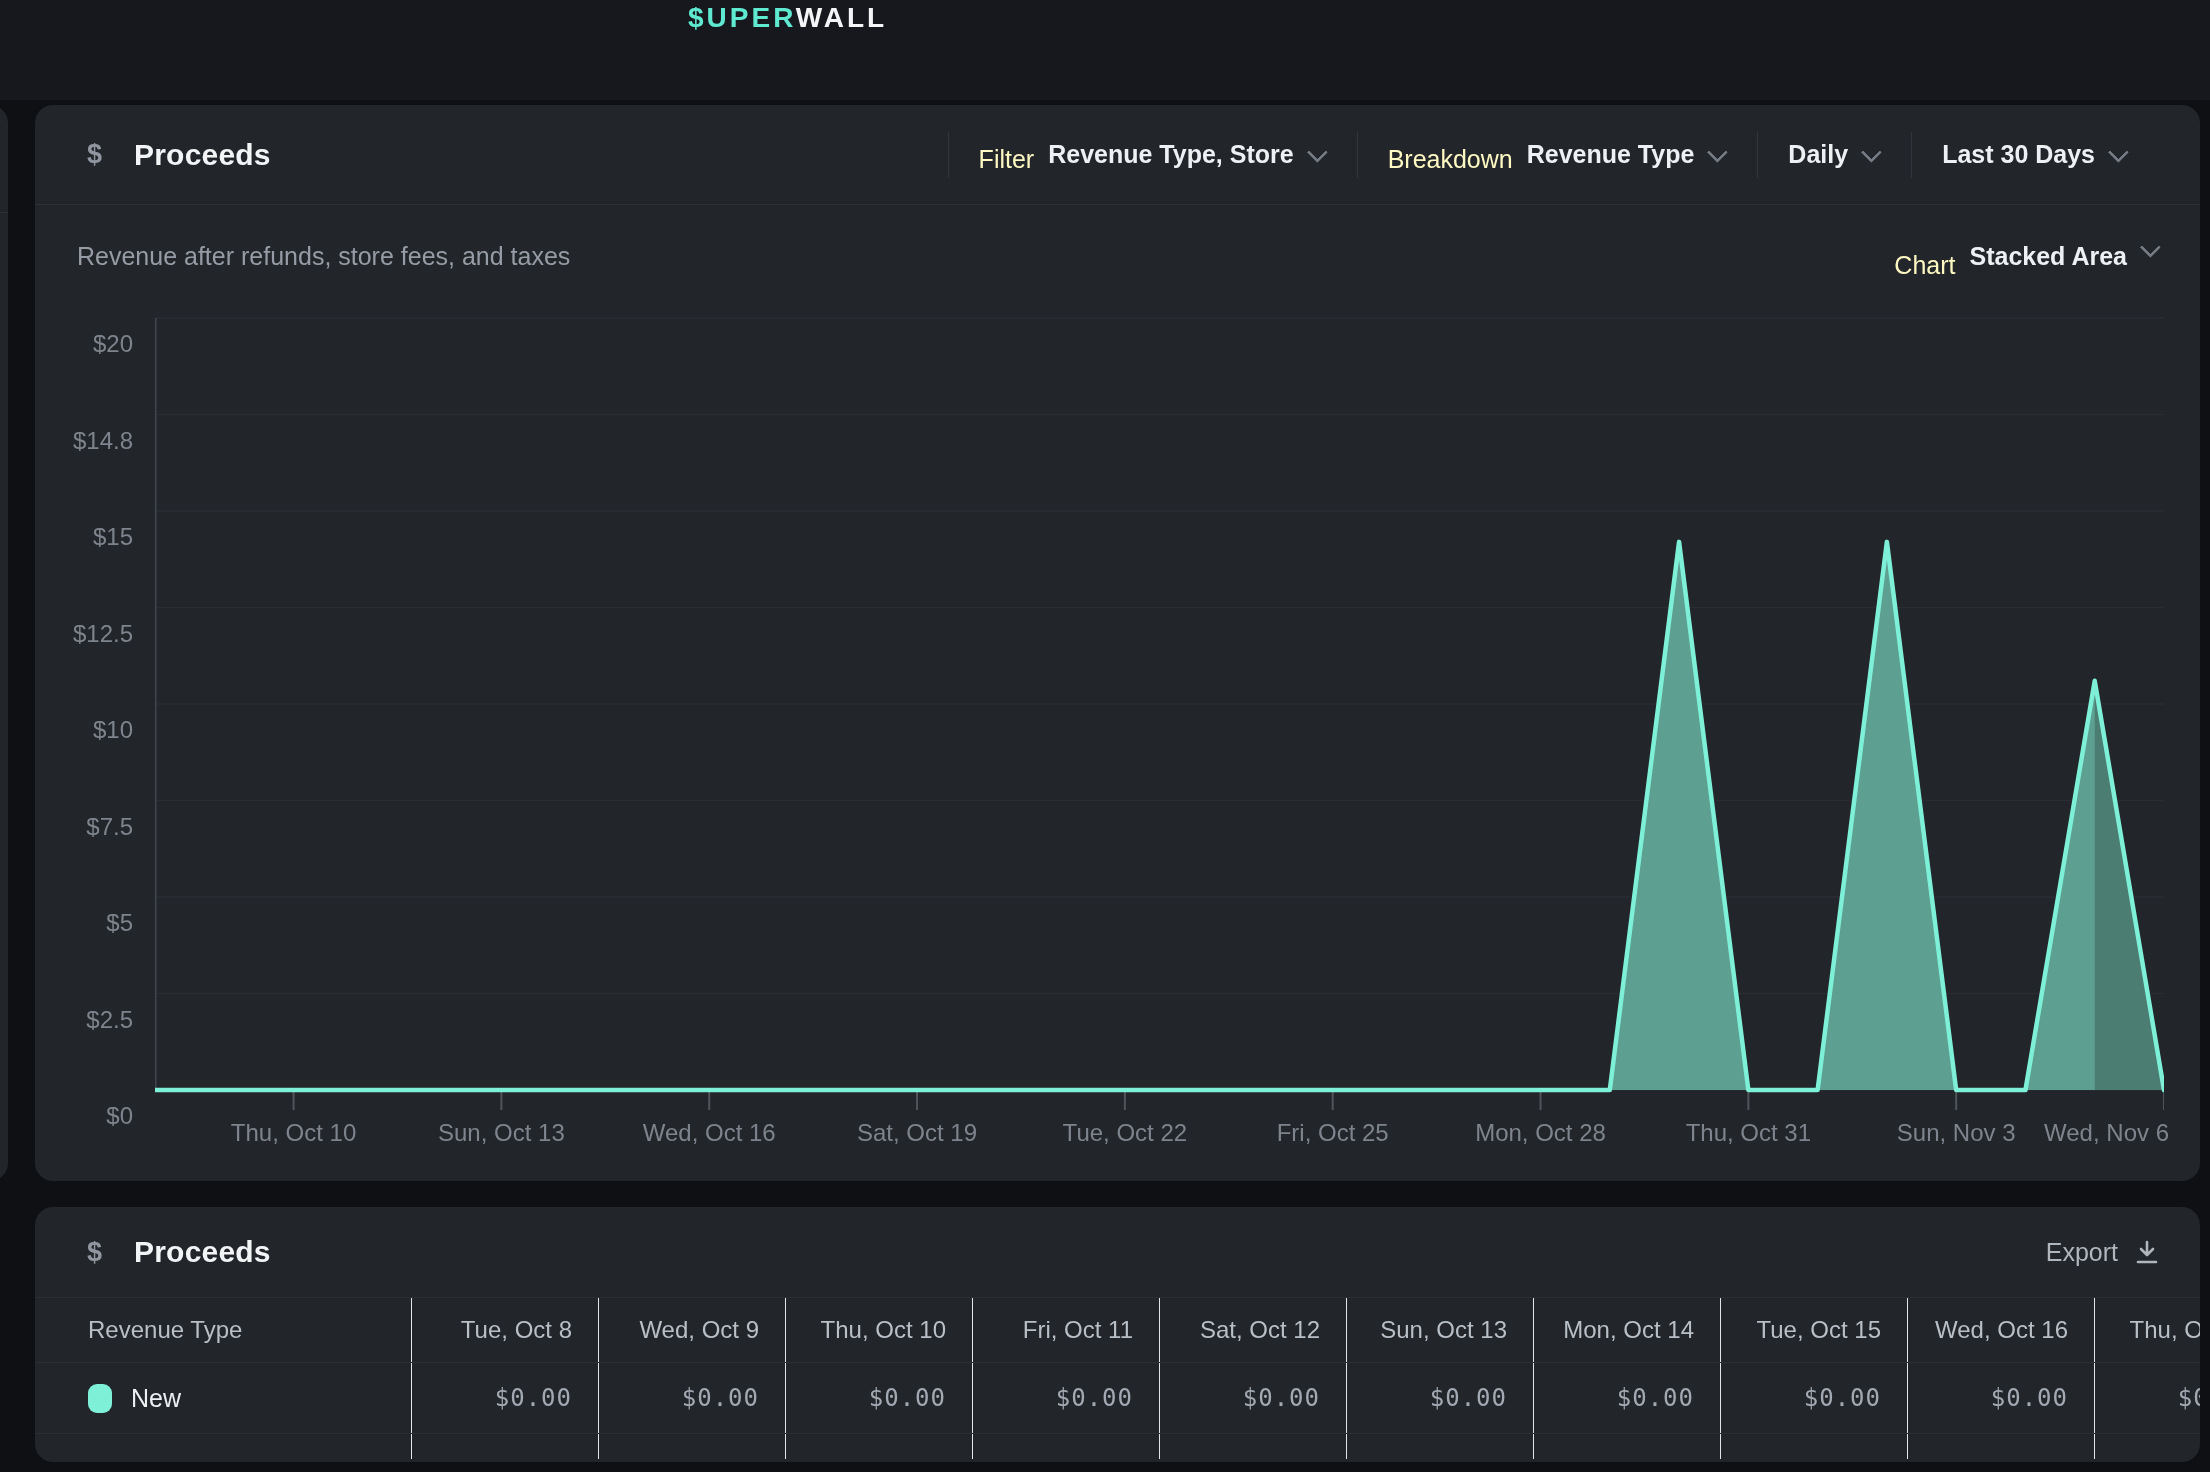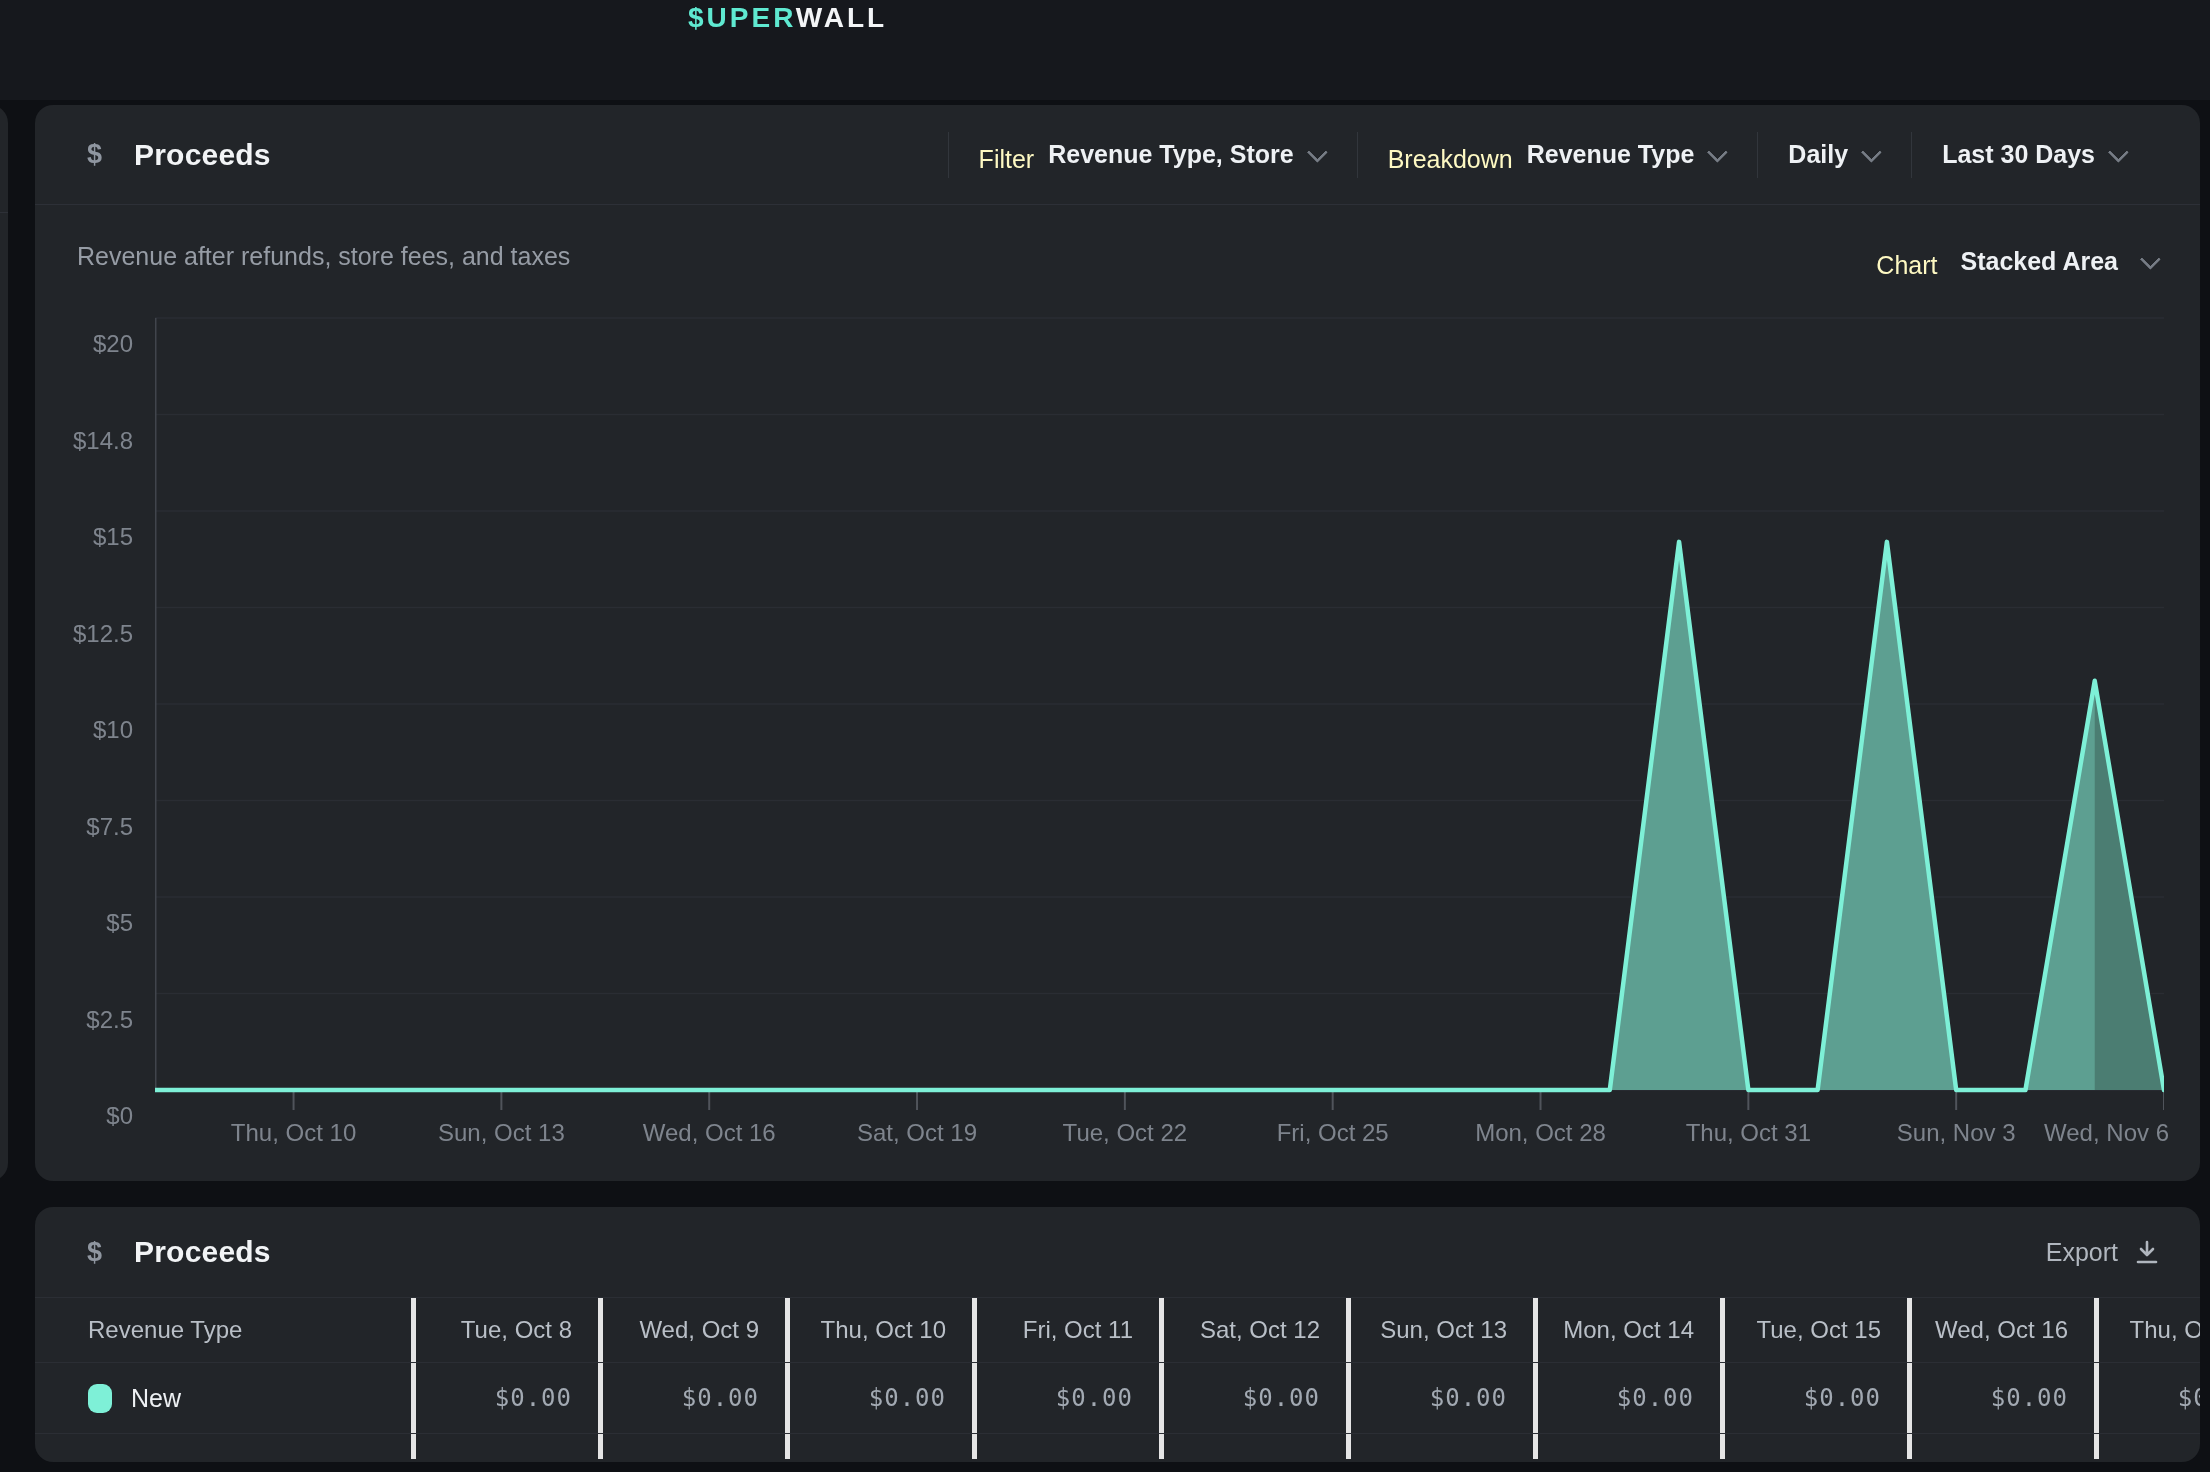--- a/index.html
+++ b/index.html
@@ -28,33 +28,33 @@
   
   .filters{position:absolute;right:72px;top:0;height:100%;display:flex;align-items:center;gap:0;}
   .filters .sep{width:1px;height:46px;background:#32363c;margin:0 30px;}
   .f-item{display:flex;align-items:center;gap:14px;white-space:nowrap;cursor:pointer;}
   .f-label{color:#fef9c3;font-size:25px;margin-top:9px;}
   .f-value{color:#eef1f4;font-size:25px;font-weight:700;}
   .chev{width:12px;height:12px;border-left:3px solid #767c85;border-bottom:3px solid #767c85;
         transform:rotate(-45deg) translateY(-3px);margin-left:4px;border-radius:1px;}
   
   .subtitle{position:absolute;left:42px;top:137px;font-size:25px;color:#969ca5;}
-  .chart-select{position:absolute;right:40px;top:137px;display:flex;align-items:center;gap:23px;cursor:pointer;}
+  .chart-select{position:absolute;right:40px;top:137px;display:flex;align-items:flex-start;gap:14px;cursor:pointer;}
   #chart-svg{position:absolute;left:120px;top:205px;}
   .ylab{position:absolute;width:98px;text-align:right;font-size:24px;color:#7e848d;line-height:30px;margin-top:26px;}
   .xlab{position:absolute;font-size:24px;color:#7e848d;line-height:30px;white-space:nowrap;transform:translateX(-50%);}
   .xlab.end{transform:translateX(-100%);}
   
   .export-btn{position:absolute;right:40px;top:0;height:90px;display:flex;align-items:center;gap:16px;cursor:pointer;color:#b0b6be;font-size:25px;text-align:center;}
   .tbl{position:absolute;left:0;top:90px;width:2246px;}
   .trow{display:grid;grid-template-columns:376px repeat(10,187px);}
   .trow.head{height:64px;border-top:1px solid #2b2e34;border-bottom:1px solid #2b2e34;}
   .trow.body{height:70px;border-bottom:1px solid #2b2e34;}
   .trow.sliver{height:25px;}
-  .tcell{display:flex;align-items:center;justify-content:flex-end;padding-right:26px;border-left:5px solid #e5e5e5;overflow:hidden;}
+  .tcell{display:flex;align-items:center;justify-content:flex-end;padding-right:26px;border-left:1px solid #e5e5e5;overflow:hidden;}
   .tcell.first{justify-content:flex-start;padding-left:53px;border-left:none;}
   .trow.head .tcell{color:#b9bfc7;font-size:24px;}
   .trow.body .tcell{color:#a2a9b2;font-size:24px;font-family:"DejaVu Sans Mono", monospace;letter-spacing:1px;}
   .trow.body .tcell.first{color:#eef1f4;font-size:25px;font-family:"Liberation Sans", sans-serif;letter-spacing:0;gap:19px;}
   .swatch{width:24px;height:29px;border-radius:9px;flex:0 0 auto;}
 </style>
 </head>
 <body>
 
 <div class="topbar">

